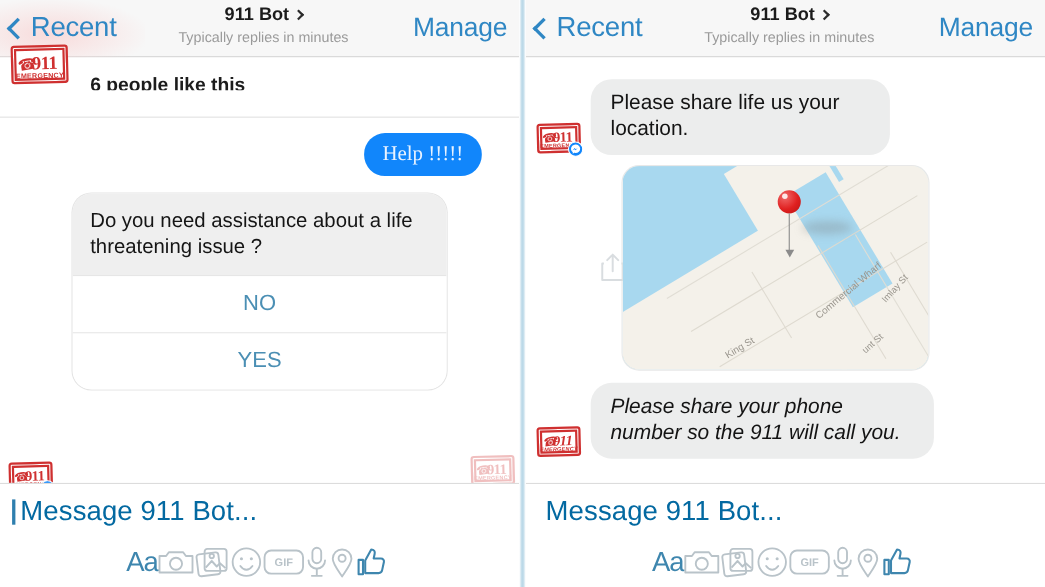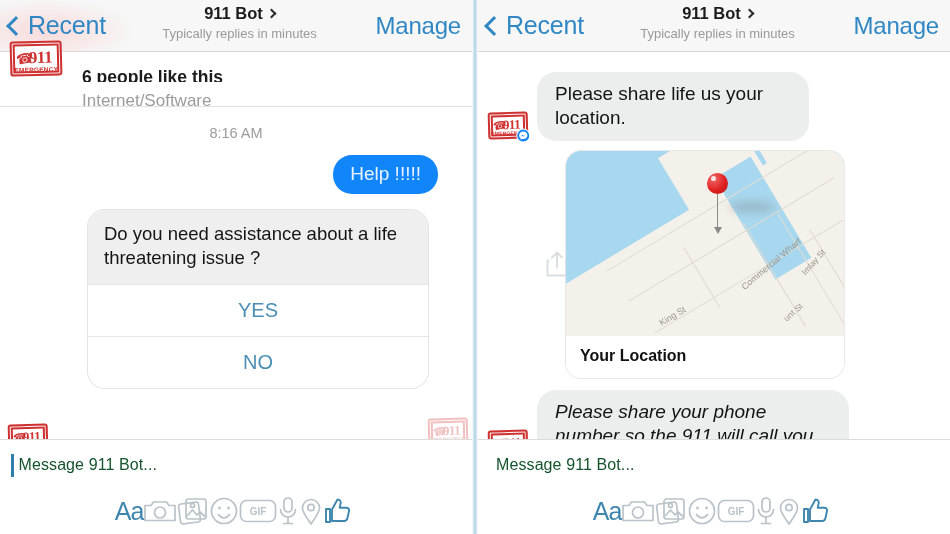--- a/index.html
+++ b/index.html
@@ -75,21 +75,21 @@
   .stamp.small .phone { font-size:11px; top:5px; left:3px; }
   .stamp.small .emerg { font-size:5px; }
   .stamp.small .mbadge { width:14px; height:14px; font-size:9px; right:-4px; bottom:-6px; }
   .stamp.ghost { opacity:.30; }
 
   
   .thread { position:relative; height:calc(534px - 52px - 54px - 1px - 95px); }
   .thread.right-thread { height:calc(534px - 52px - 95px); padding-top:8px; }
   .timestamp { text-align:center; font-size:14.5px; color:#9c9c9c; margin-top:18px; }
   .row { display:flex; align-items:flex-end; padding:0 10px; }
-  .row.out { justify-content:flex-end; margin-top:14px; }
+  .row.out { justify-content:flex-end; margin-top:14px;font-family:Liberation Serif, serif; }
   .row.in { margin-top:10px; }
   .bubble-out {
     background:#1186fb; color:#eaf3ff; border-radius:19px;
     padding:8px 17px 9px; font-size:19px; margin-right:24px;
   }
   .bubble-in {
     background:#eceded; color:#141414; border-radius:19px;
     padding:10px 18px 11px; font-size:19px; line-height:1.26; max-width:300px;
   }
 
@@ -155,21 +155,21 @@
   .st-unt   { left:216px; top:156px; transform:rotate(-42deg); }
   .map-footer { padding:11px 14px 13px; font-size:16px; font-weight:bold; color:#111; background:#fff; }
 
   
   .composer {
     position:absolute; left:0; right:0; bottom:0; height:95px;
     background:#fff; border-top:1px solid #dcdcdc;
   }
   .input-row { display:flex; align-items:center; height:50px; padding-left:11px; }
   .caret { width:2.5px; height:23px; background:#2e7fae; margin-right:5px; }
-  .placeholder { font-size:16px; color:#14532d; letter-spacing:.1px; }
+  .placeholder { font-size:25px; color:#0369a1; letter-spacing:.1px; }
   .icon-row { display:flex; align-items:center; justify-content:center; padding:0 18px 0 14px; height:42px; }
   .ic { color:#b9c3c9; display:flex; align-items:center; justify-content:center; cursor:pointer; }
   .ic.aa { color:#3e86ae; font-size:25px; letter-spacing:-1px; font-weight:400; }
   .ic.thumb { color:#3e86ae; }
   svg { display:block; }
 </style>
 </head>
 <body>
 
 <div class="screens">
@@ -192,37 +192,35 @@
     </div>
 
     <div class="page-strip">
       <div class="stamp">
         <span class="phone">☎</span>
         <span class="s911">911</span>
         <span class="emerg">EMERGENCY</span>
       </div>
       <div class="meta">
         <div class="likes">6 people like this</div>
-        <div class="category">Internet/Software</div>
       </div>
     </div>
     <div class="strip-rule"></div>
 
     <div class="thread">
-      <div class="timestamp">8:16 AM</div>
 
       <div class="row out">
         <div class="bubble-out">Help !!!!!</div>
       </div>
 
-      <div class="row in" style="padding-left:88px;margin-top:16px;">
+      <div class="row in" style="padding-left:66px;margin-top:16px;">
         <div class="qr-card">
           <div class="qr-question">Do you need assistance about a life threatening issue ?</div>
+          <div class="qr-opt">NO</div>
           <div class="qr-opt">YES</div>
-          <div class="qr-opt">NO</div>
         </div>
       </div>
 
       <div class="left-avatar-abs">
         <div class="stamp small">
           <span class="phone">☎</span>
           <span class="s911">911</span>
           <span class="emerg">EMERGENCY</span>
           <span class="mbadge">
             <svg width="10" height="10" viewBox="0 0 12 12">
@@ -366,21 +364,20 @@
                 </div>
               <div class="pin-stem"></div>
               <div class="pin-arrow"></div>
             </div>
 
             <div class="street st-wharf">Commercial Wharf</div>
             <div class="street st-imlay">Imlay St</div>
             <div class="street st-king">King St</div>
             <div class="street st-unt">unt St</div>
           </div>
-          <div class="map-footer">Your Location</div>
         </div>
       </div>
 
       <div class="row in" style="margin-top:12px;font-style:italic;">
         <div class="stamp small" style="margin-right:9px;margin-bottom:2px;">
           <span class="phone">☎</span>
           <span class="s911">911</span>
           <span class="emerg">EMERGENCY</span>
         </div>
         <div class="bubble-in" style="max-width:312px;">Please share your phone number so the 911 will call you.</div>

